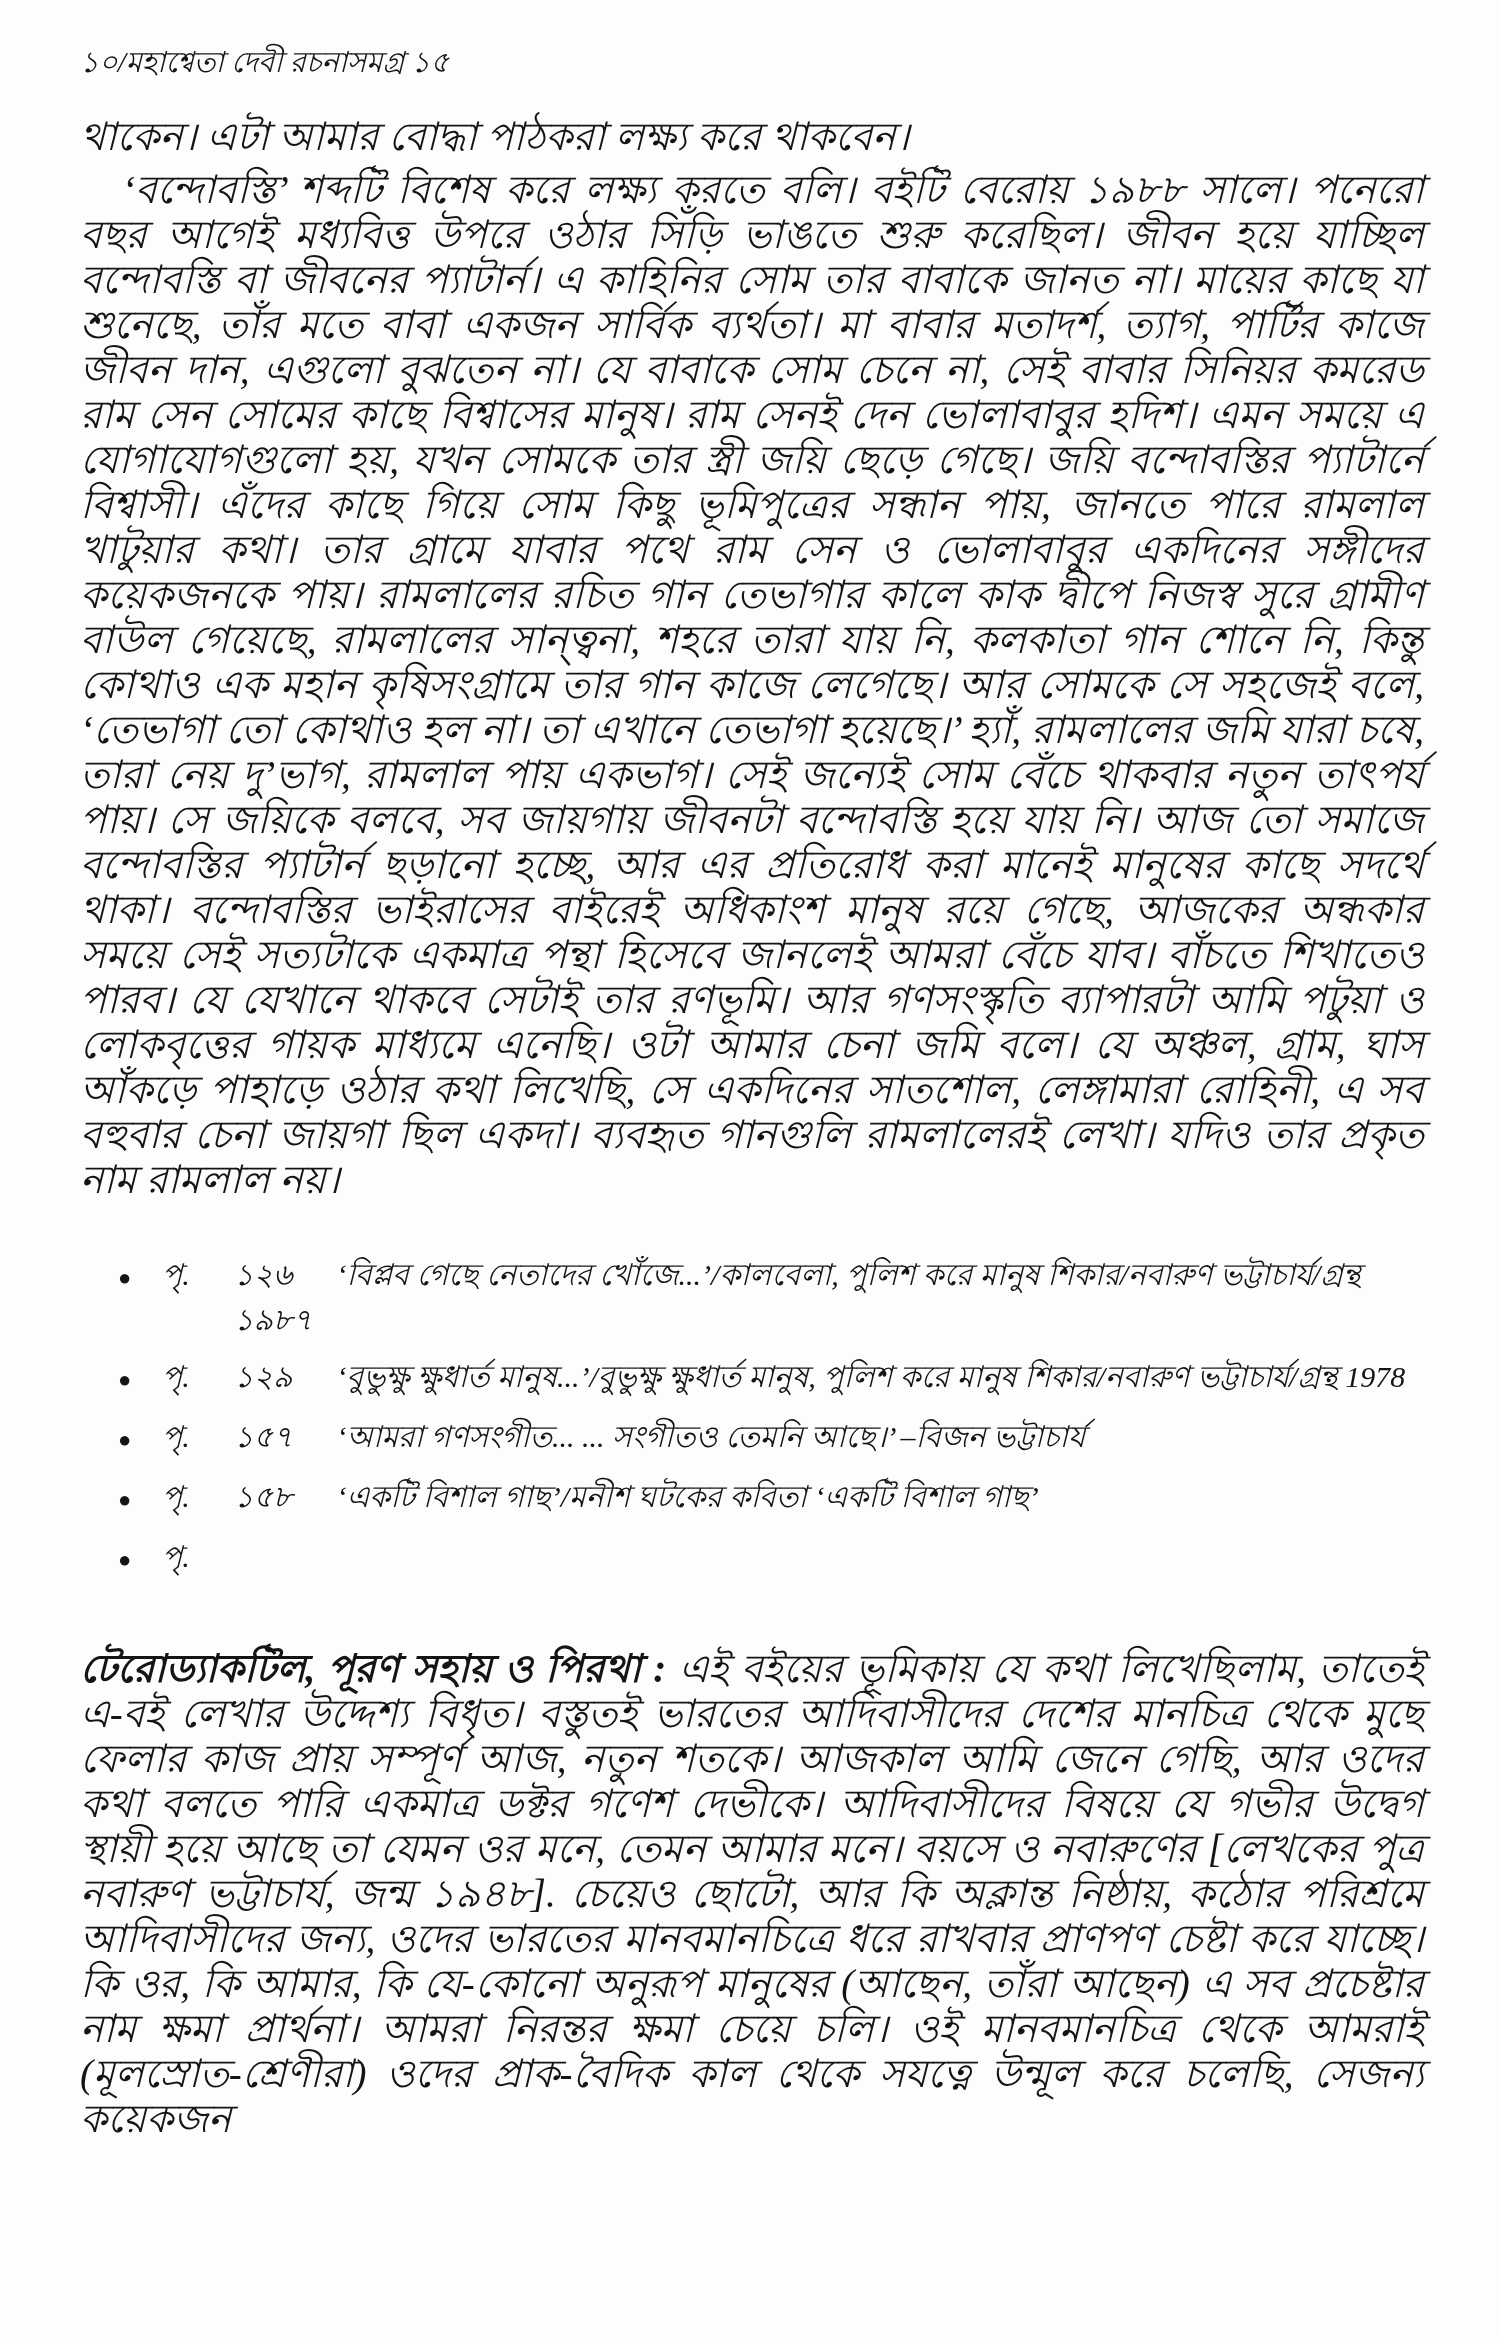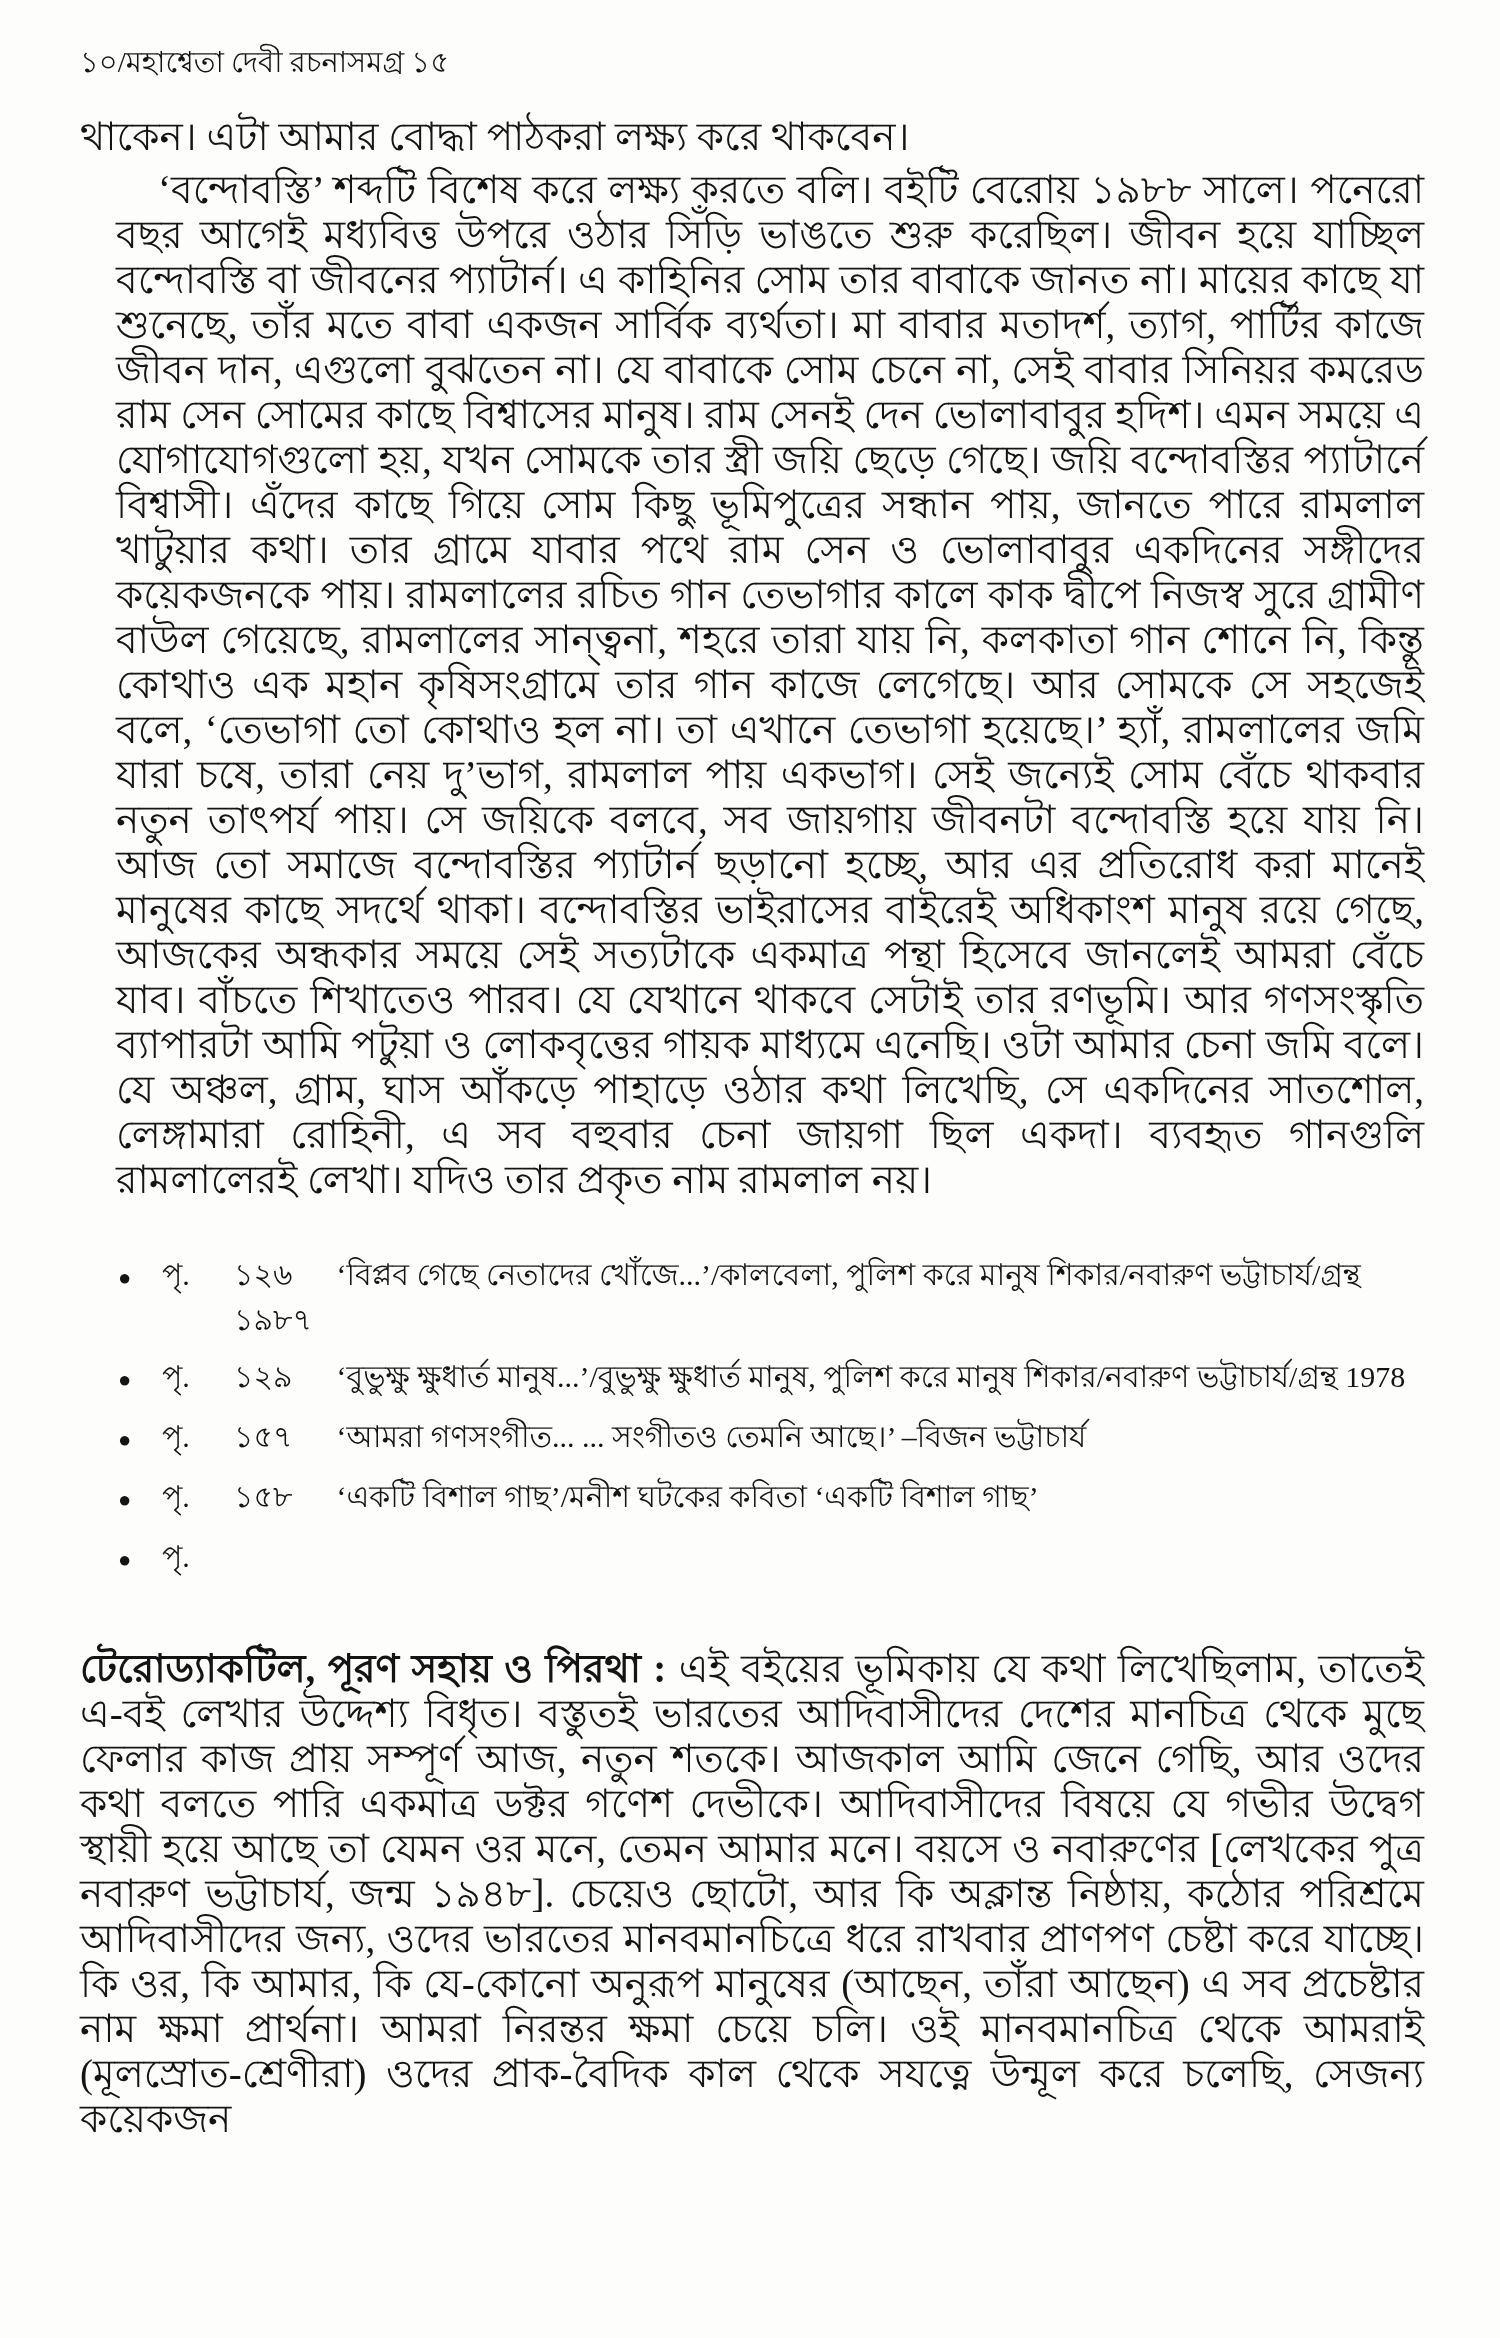--- a/index.html
+++ b/index.html
@@ -11,39 +11,39 @@
     position: relative;
     width: 1500px;
     height: 2338px;
     margin: 0 auto;
     background: #fdfdfb;
     color: #141414;
     font-family: "Liberation Serif", "DejaVu Sans", sans-serif;
     box-sizing: border-box;
     padding: 42px 76px 0 80px;
     overflow: hidden;
+    font-style: italic;
   }
   .running-header {
     font-size: 29px;
     line-height: 40px;
     margin: 0 0 32px 0;
     font-weight: 400;
   }
   .body-text {
     font-size: 39px;
     line-height: 45px;
     text-align: justify;
     margin: 0;
   }
   .para-continuation {
     margin-bottom: 8px;
   }
   .para-main {
     text-indent: 42px;
-    margin-left: 36px;
   }
   .reference-list {
     list-style: none;
     margin: 50px 0 0 38px;
     padding: 0;
   }
   .reference-item {
     display: grid;
     grid-template-columns: 44px 72px 1fr;
     font-size: 30px;

